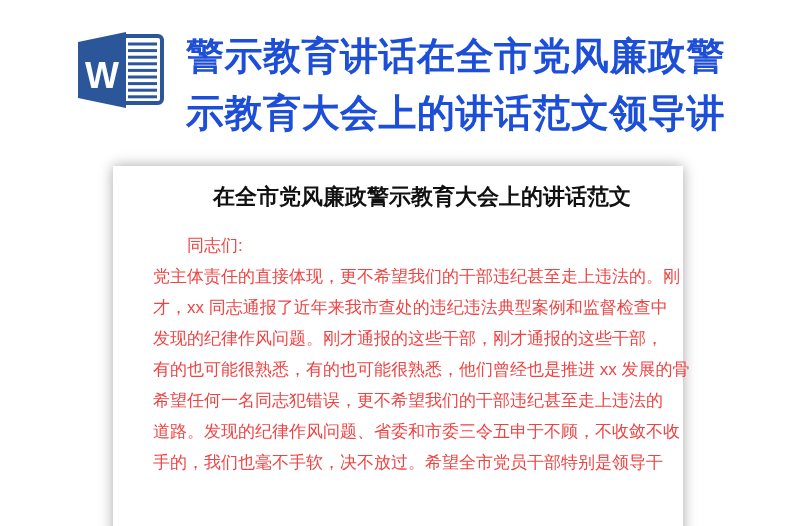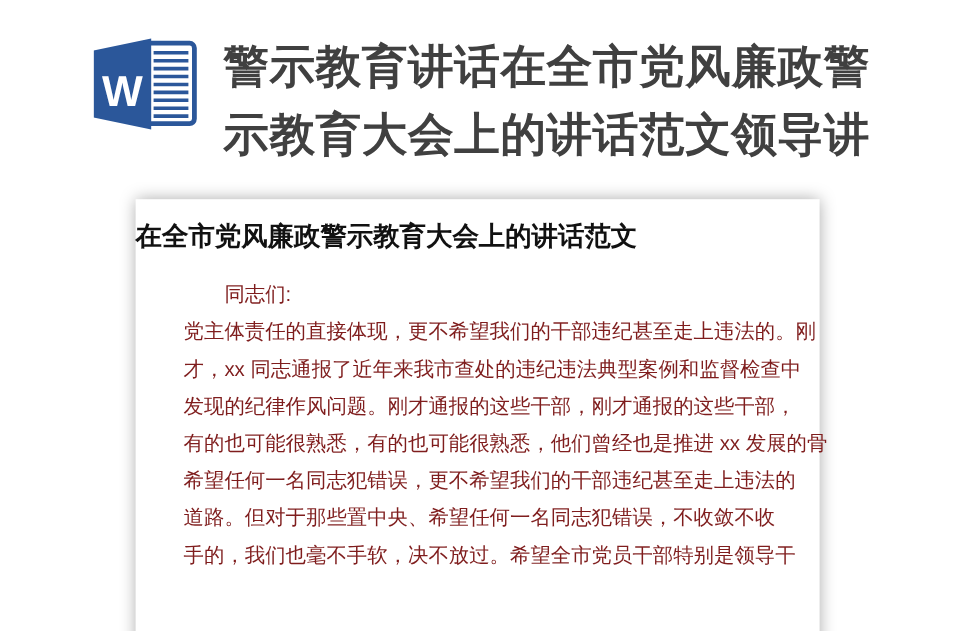--- a/index.html
+++ b/index.html
@@ -19,48 +19,49 @@
   .word-icon { display: block; flex: 0 0 auto; margin-top: 3px; }
   .word-icon svg { display: block; width: 88px; height: 78px; }
   .header-title {
     margin: 0 0 12px 20px;
     width: 545px;
     max-height: 114px;
     overflow: hidden;
     font-size: 38px;
     line-height: 57px;
     font-weight: 700;
-    color: #404040;
+    color: #1d4ed8;
     letter-spacing: 0.5px;
     word-break: break-all;
   }
 
   
   .doc-page {
     position: absolute; left: 113px; top: 166px;
     width: 570px; height: 640px;
     box-sizing: border-box;
     background: #ffffff;
     box-shadow: 0 0 13px rgba(0,0,0,0.35);
     padding-top: 14px;
   }
   .doc-title {
     margin: 0 0 16px 0;
     font-size: 22px;
     line-height: 34px;
     font-weight: 700;
-    text-align: left;
+    text-align: center;
     color: #111111;
     white-space: nowrap;
+    padding-left: 48px;
   }
   .doc-body { padding: 0 20px 0 40px; }
   .doc-body .line {
     font-size: 17px;
     line-height: 31px;
-    color: #7f1d1d;
+    color: #ef4444;
     white-space: nowrap;
     letter-spacing: 0;
   }
   .doc-body .line.indent { text-indent: 34px; }
 </style>
 </head>
 <body>
 
 <div class="stage">
 
@@ -92,18 +93,18 @@
   <div class="doc-page">
     <h2 class="doc-title">在全市党风廉政警示教育大会上的讲话范文</h2>
 
     <div class="doc-body">
       <div class="line indent">同志们:</div>
       <div class="line">党主体责任的直接体现，更不希望我们的干部违纪甚至走上违法的。刚</div>
       <div class="line">才，xx 同志通报了近年来我市查处的违纪违法典型案例和监督检查中</div>
       <div class="line">发现的纪律作风问题。刚才通报的这些干部，刚才通报的这些干部，</div>
       <div class="line">有的也可能很熟悉，有的也可能很熟悉，他们曾经也是推进 xx 发展的骨</div>
       <div class="line">希望任何一名同志犯错误，更不希望我们的干部违纪甚至走上违法的</div>
-      <div class="line">道路。但对于那些置中央、希望任何一名同志犯错误，不收敛不收</div>
+      <div class="line">道路。发现的纪律作风问题、省委和市委三令五申于不顾，不收敛不收</div>
       <div class="line">手的，我们也毫不手软，决不放过。希望全市党员干部特别是领导干</div>
     </div>
   </div>
 
 </div>
 
 </body></html>

